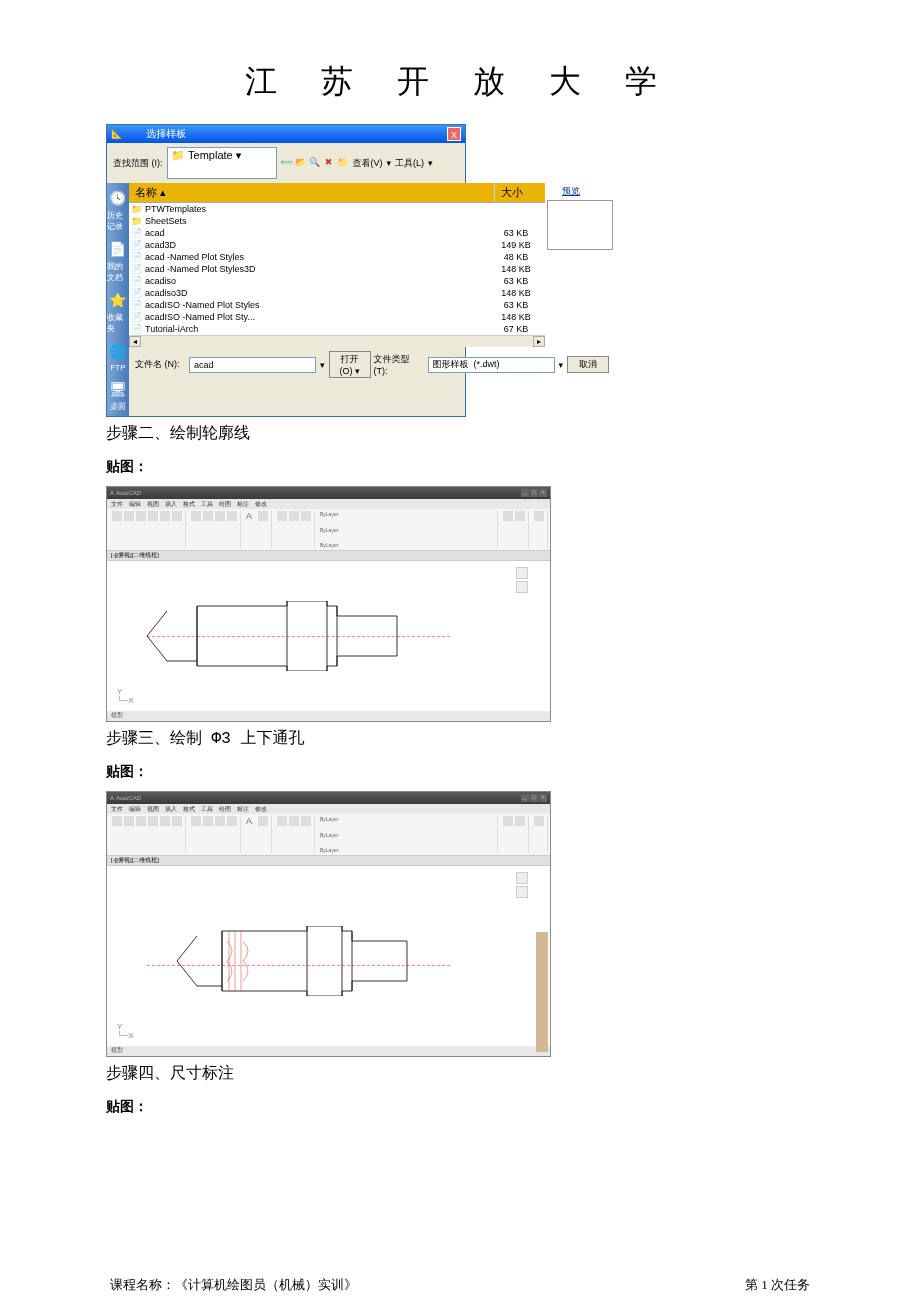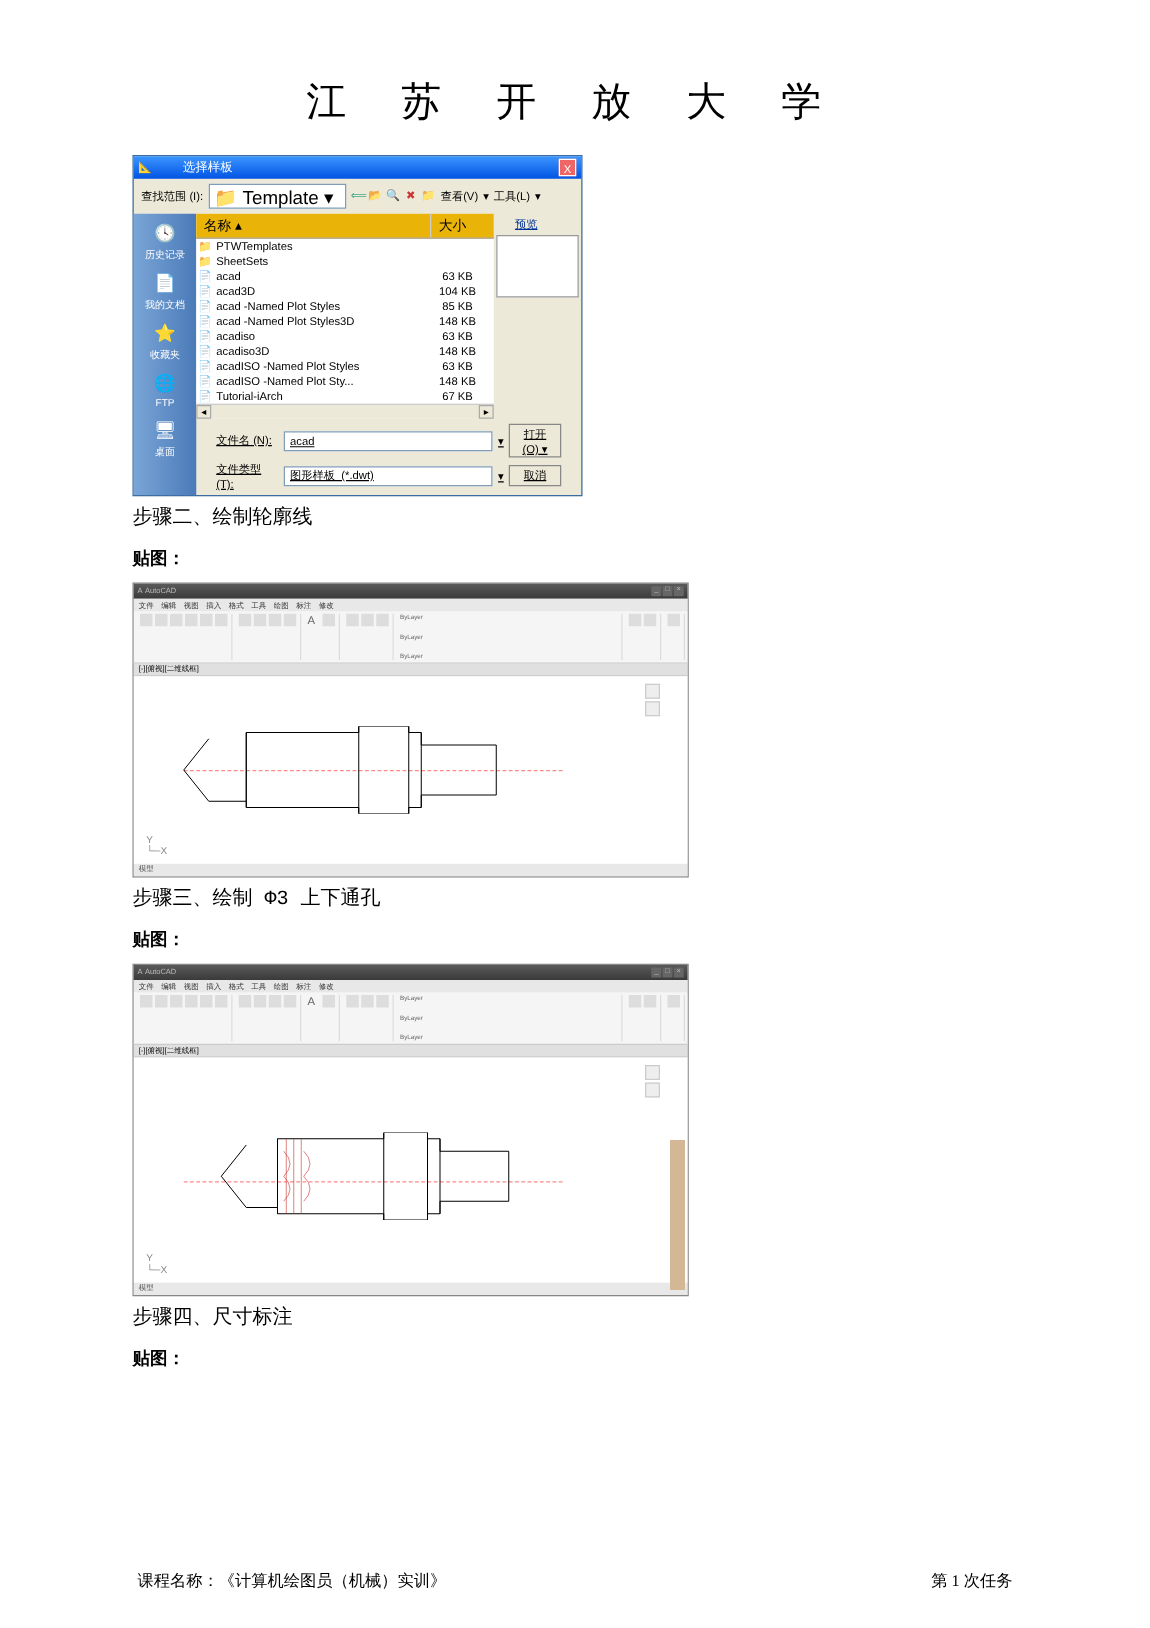--- a/index.html
+++ b/index.html
@@ -53,22 +53,22 @@
       align-items: center;
       padding: 4px 6px;
       gap: 4px;
     }
     .dialog-toolbar label { font-size: 9px; }
     .dialog-toolbar .folder-select {
       border: 1px solid #7f9db9;
       background: white;
       padding: 1px 4px;
       width: 110px;
-      height: 20px;
-      font-size: 15px;
+      height: 32px;
+      font-size: 11px;
     }
     .toolbar-icons { display: flex; gap: 2px; align-items: center; }
     .toolbar-icons span {
       width: 12px; height: 12px;
       display: inline-block;
       text-align: center;
       font-size: 9px;
     }
     .ti-back { color: #4a8; }
     .ti-up { color: #888; }
@@ -127,25 +127,24 @@
       justify-content: space-between;
     }
     .file-scrollbar span { width: 12px; text-align: center; font-size: 8px; border: 1px solid #aaa; }
     .preview-pane {
       width: 70px;
       padding: 2px;
     }
     .preview-label { color: #003399; font-size: 9px; text-decoration: underline; margin-left: 15px; }
     .preview-box { background: white; border: 1px solid #999; height: 50px; margin-top: 2px; }
     .dialog-bottom {
-      padding: 4px 16px;
-      display: flex;
-      flex-direction: column;
+      padding: 4px 6px;
+      display: flex;
+      flex-direction: row;
       gap: 3px;
-      text-decoration: underline;
     }
     .bottom-row { display: flex; align-items: center; gap: 4px; }
     .bottom-row label { font-size: 9px; width: 50px; }
     .bottom-input {
       border: 1px solid #7f9db9;
       background: white;
       padding: 1px 4px;
       flex: 1;
       height: 16px;
       font-size: 9px;
@@ -363,26 +362,26 @@
                 <span class="fsize"></span>
               </div>
               <div class="file-row">
                 <span class="ficon">📄</span>
                 <span class="fname">acad</span>
                 <span class="fsize">63 KB</span>
               </div>
               <div class="file-row">
                 <span class="ficon">📄</span>
                 <span class="fname">acad3D</span>
-                <span class="fsize">104 KB</span>
+                <span class="fsize">149 KB</span>
               </div>
               <div class="file-row">
                 <span class="ficon">📄</span>
                 <span class="fname">acad -Named Plot Styles</span>
-                <span class="fsize">85 KB</span>
+                <span class="fsize">48 KB</span>
               </div>
               <div class="file-row">
                 <span class="ficon">📄</span>
                 <span class="fname">acad -Named Plot Styles3D</span>
                 <span class="fsize">148 KB</span>
               </div>
               <div class="file-row">
                 <span class="ficon">📄</span>
                 <span class="fname">acadiso</span>
                 <span class="fsize">63 KB</span>

